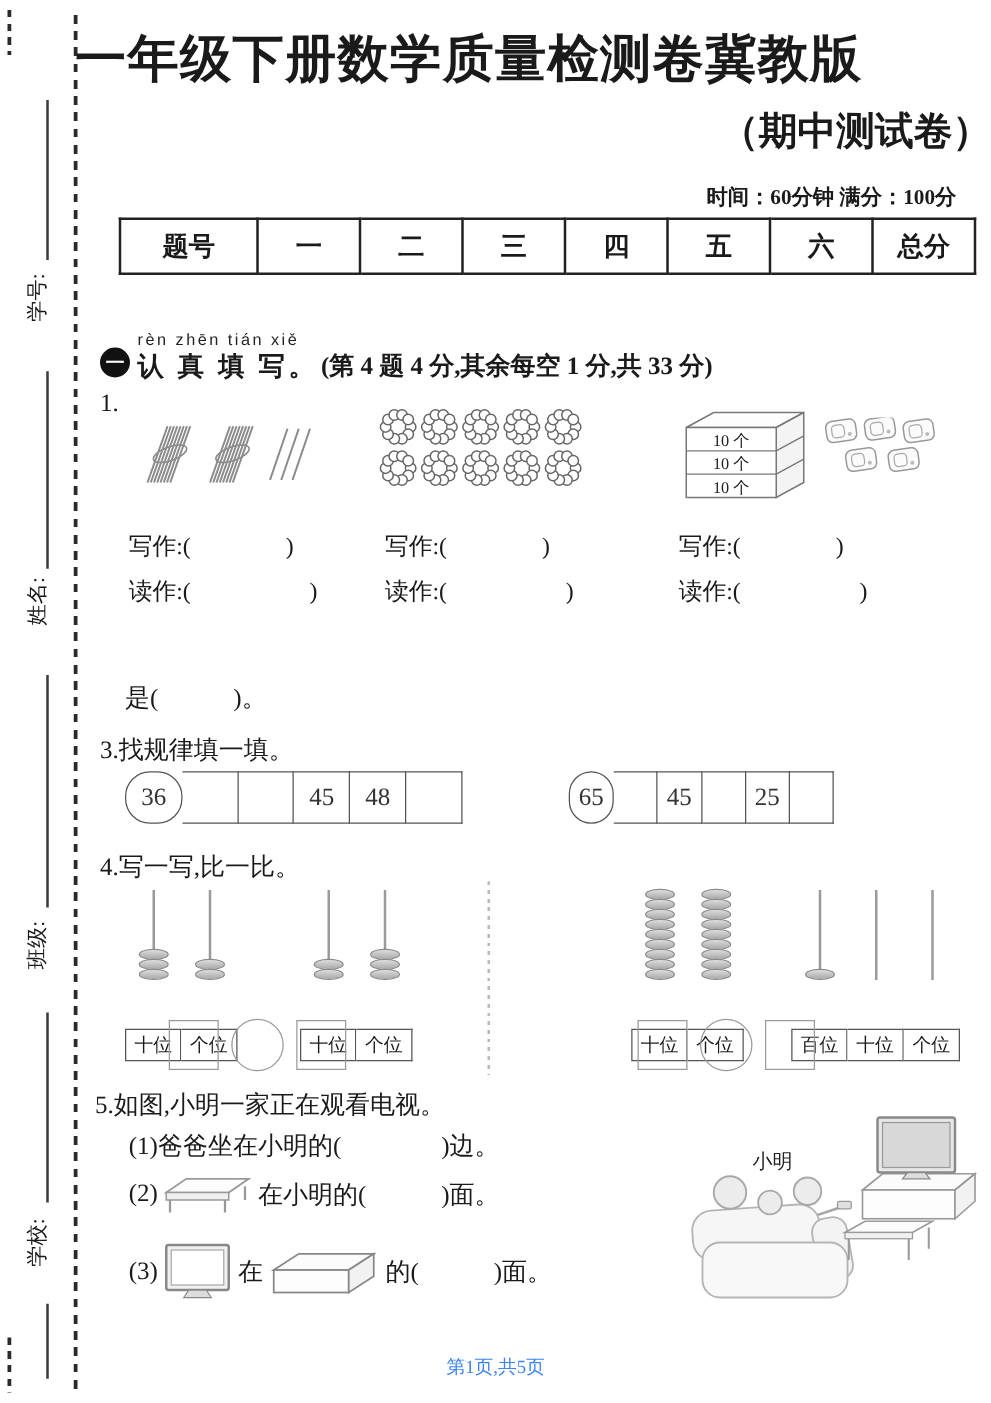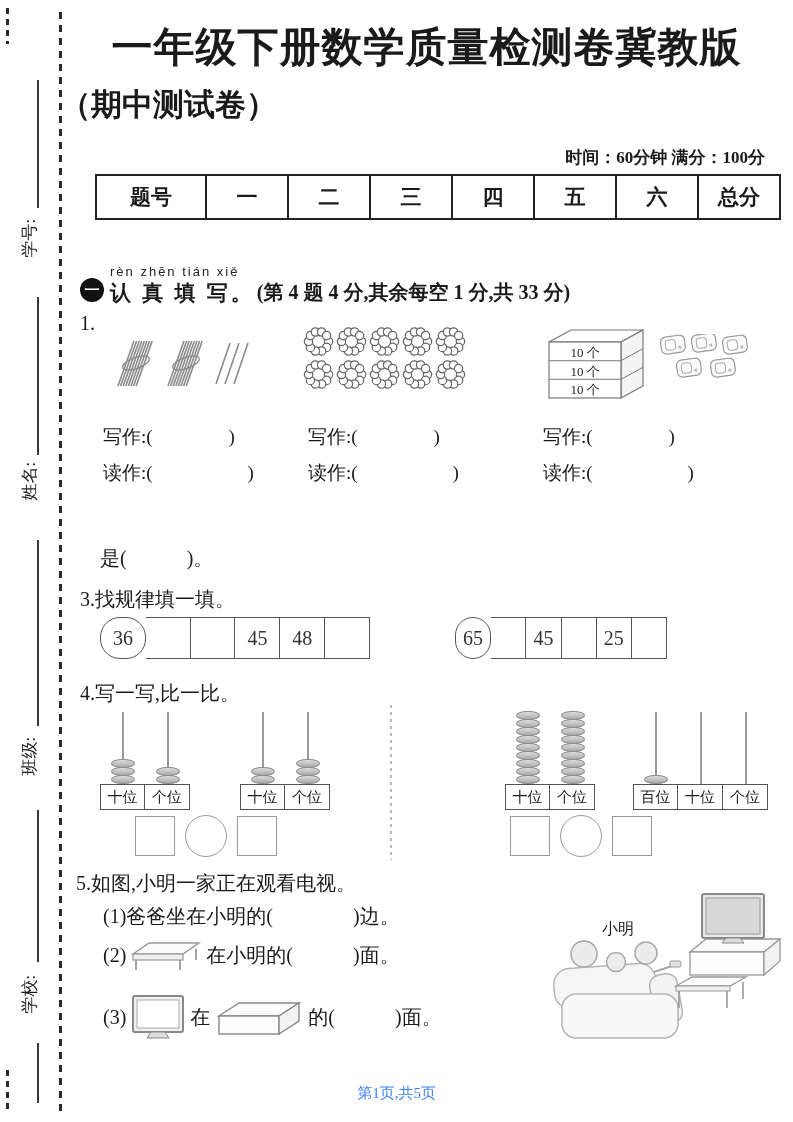--- a/index.html
+++ b/index.html
@@ -9,22 +9,22 @@
   .fold-line{position:absolute;left:59px;top:12px;bottom:10px;width:2.5px;
              background:repeating-linear-gradient(to bottom,#2a2a2a 0 7px,transparent 7px 13px);}
   .edge-dash{position:absolute;left:6px;width:2.5px;
              background:repeating-linear-gradient(to bottom,#2a2a2a 0 6px,transparent 6px 11px);}
   .edge-dash.top{top:8px;height:36px;}
   .edge-dash.bottom{top:1070px;height:44px;}
   .sb-line{position:absolute;left:37px;width:2px;background:#3a3a3a;}
   .sb-label{position:absolute;left:-2px;width:64px;height:22px;line-height:22px;text-align:center;
             transform:rotate(-90deg);font-size:17px;white-space:nowrap;}
   
-  .title{position:absolute;left:60px;right:0;top:20px;text-align:center;font-size:41px;font-weight:bold;letter-spacing:1px;}
-  .subtitle{position:absolute;left:60px;right:0;top:84px;text-align:left;font-size:31px;font-weight:bold;}
+  .title{position:absolute;left:60px;right:0;top:20px;font-size:41px;font-weight:bold;letter-spacing:1px;}
+  .subtitle{position:absolute;left:60px;right:0;top:84px;text-align:right;font-size:31px;font-weight:bold;}
   .meta{position:absolute;right:28px;top:146px;font-size:17px;font-weight:bold;}
   
   .score-table{position:absolute;left:95px;top:174px;border-collapse:collapse;}
   .score-table td{border:2px solid #222;width:80px;height:42px;text-align:center;
                   font-size:21px;font-weight:bold;padding:0;}
   .score-table td.st-first{width:108px;}
   
   .sec1{position:absolute;left:80px;top:264px;display:flex;align-items:flex-end;}
   .badge{width:24px;height:24px;border-radius:50%;background:#111;color:#fff;display:flex;
          align-items:center;justify-content:center;font-size:15px;font-weight:bold;margin:0 6px 5px 0;flex:none;}
@@ -45,21 +45,21 @@
   
   .abacus{position:absolute;display:flex;}
   .ab-col{display:flex;flex-direction:column;align-items:center;width:45px;}
   .ab-rod{position:relative;height:72px;width:100%;display:flex;flex-direction:column;
           justify-content:flex-end;align-items:center;}
   .ab-rod::before{content:"";position:absolute;top:0;bottom:0;left:calc(50% - 1px);width:2px;background:#9a9a9a;}
   .ab-beads{position:relative;display:flex;flex-direction:column;align-items:center;}
   .ab-bead{width:22px;height:7.5px;border:1px solid #8a8a8a;border-radius:50%;
            background:linear-gradient(#ddd,#aaa);margin-top:-1.5px;}
   .ab-label{width:100%;height:26px;border:1.6px solid #555;display:flex;align-items:center;
-            justify-content:center;font-size:15px;box-sizing:border-box;background:#fff;}
+            justify-content:center;font-size:15px;box-sizing:border-box;background:#fff;margin-top:39px;}
   .ab-col + .ab-col .ab-label{border-left:none;}
   .q4-sep{position:absolute;left:390px;top:705px;height:155px;width:2px;
           background:repeating-linear-gradient(to bottom,#bbb 0 3px,transparent 3px 7px);}
   .cmp{position:absolute;display:flex;align-items:center;gap:10px;}
   .cmp-square{width:38px;height:38px;border:1.8px solid #9a9a9a;}
   .cmp-circle{width:40px;height:40px;border:1.8px solid #9a9a9a;border-radius:50%;}
   
   .q5-row{position:absolute;display:flex;align-items:center;gap:5px;font-size:20px;white-space:nowrap;}
   .illustration{position:absolute;left:548px;top:882px;}
   .footer{position:absolute;left:0;right:0;top:1084px;text-align:center;font-size:15px;color:#3b82f6;}

